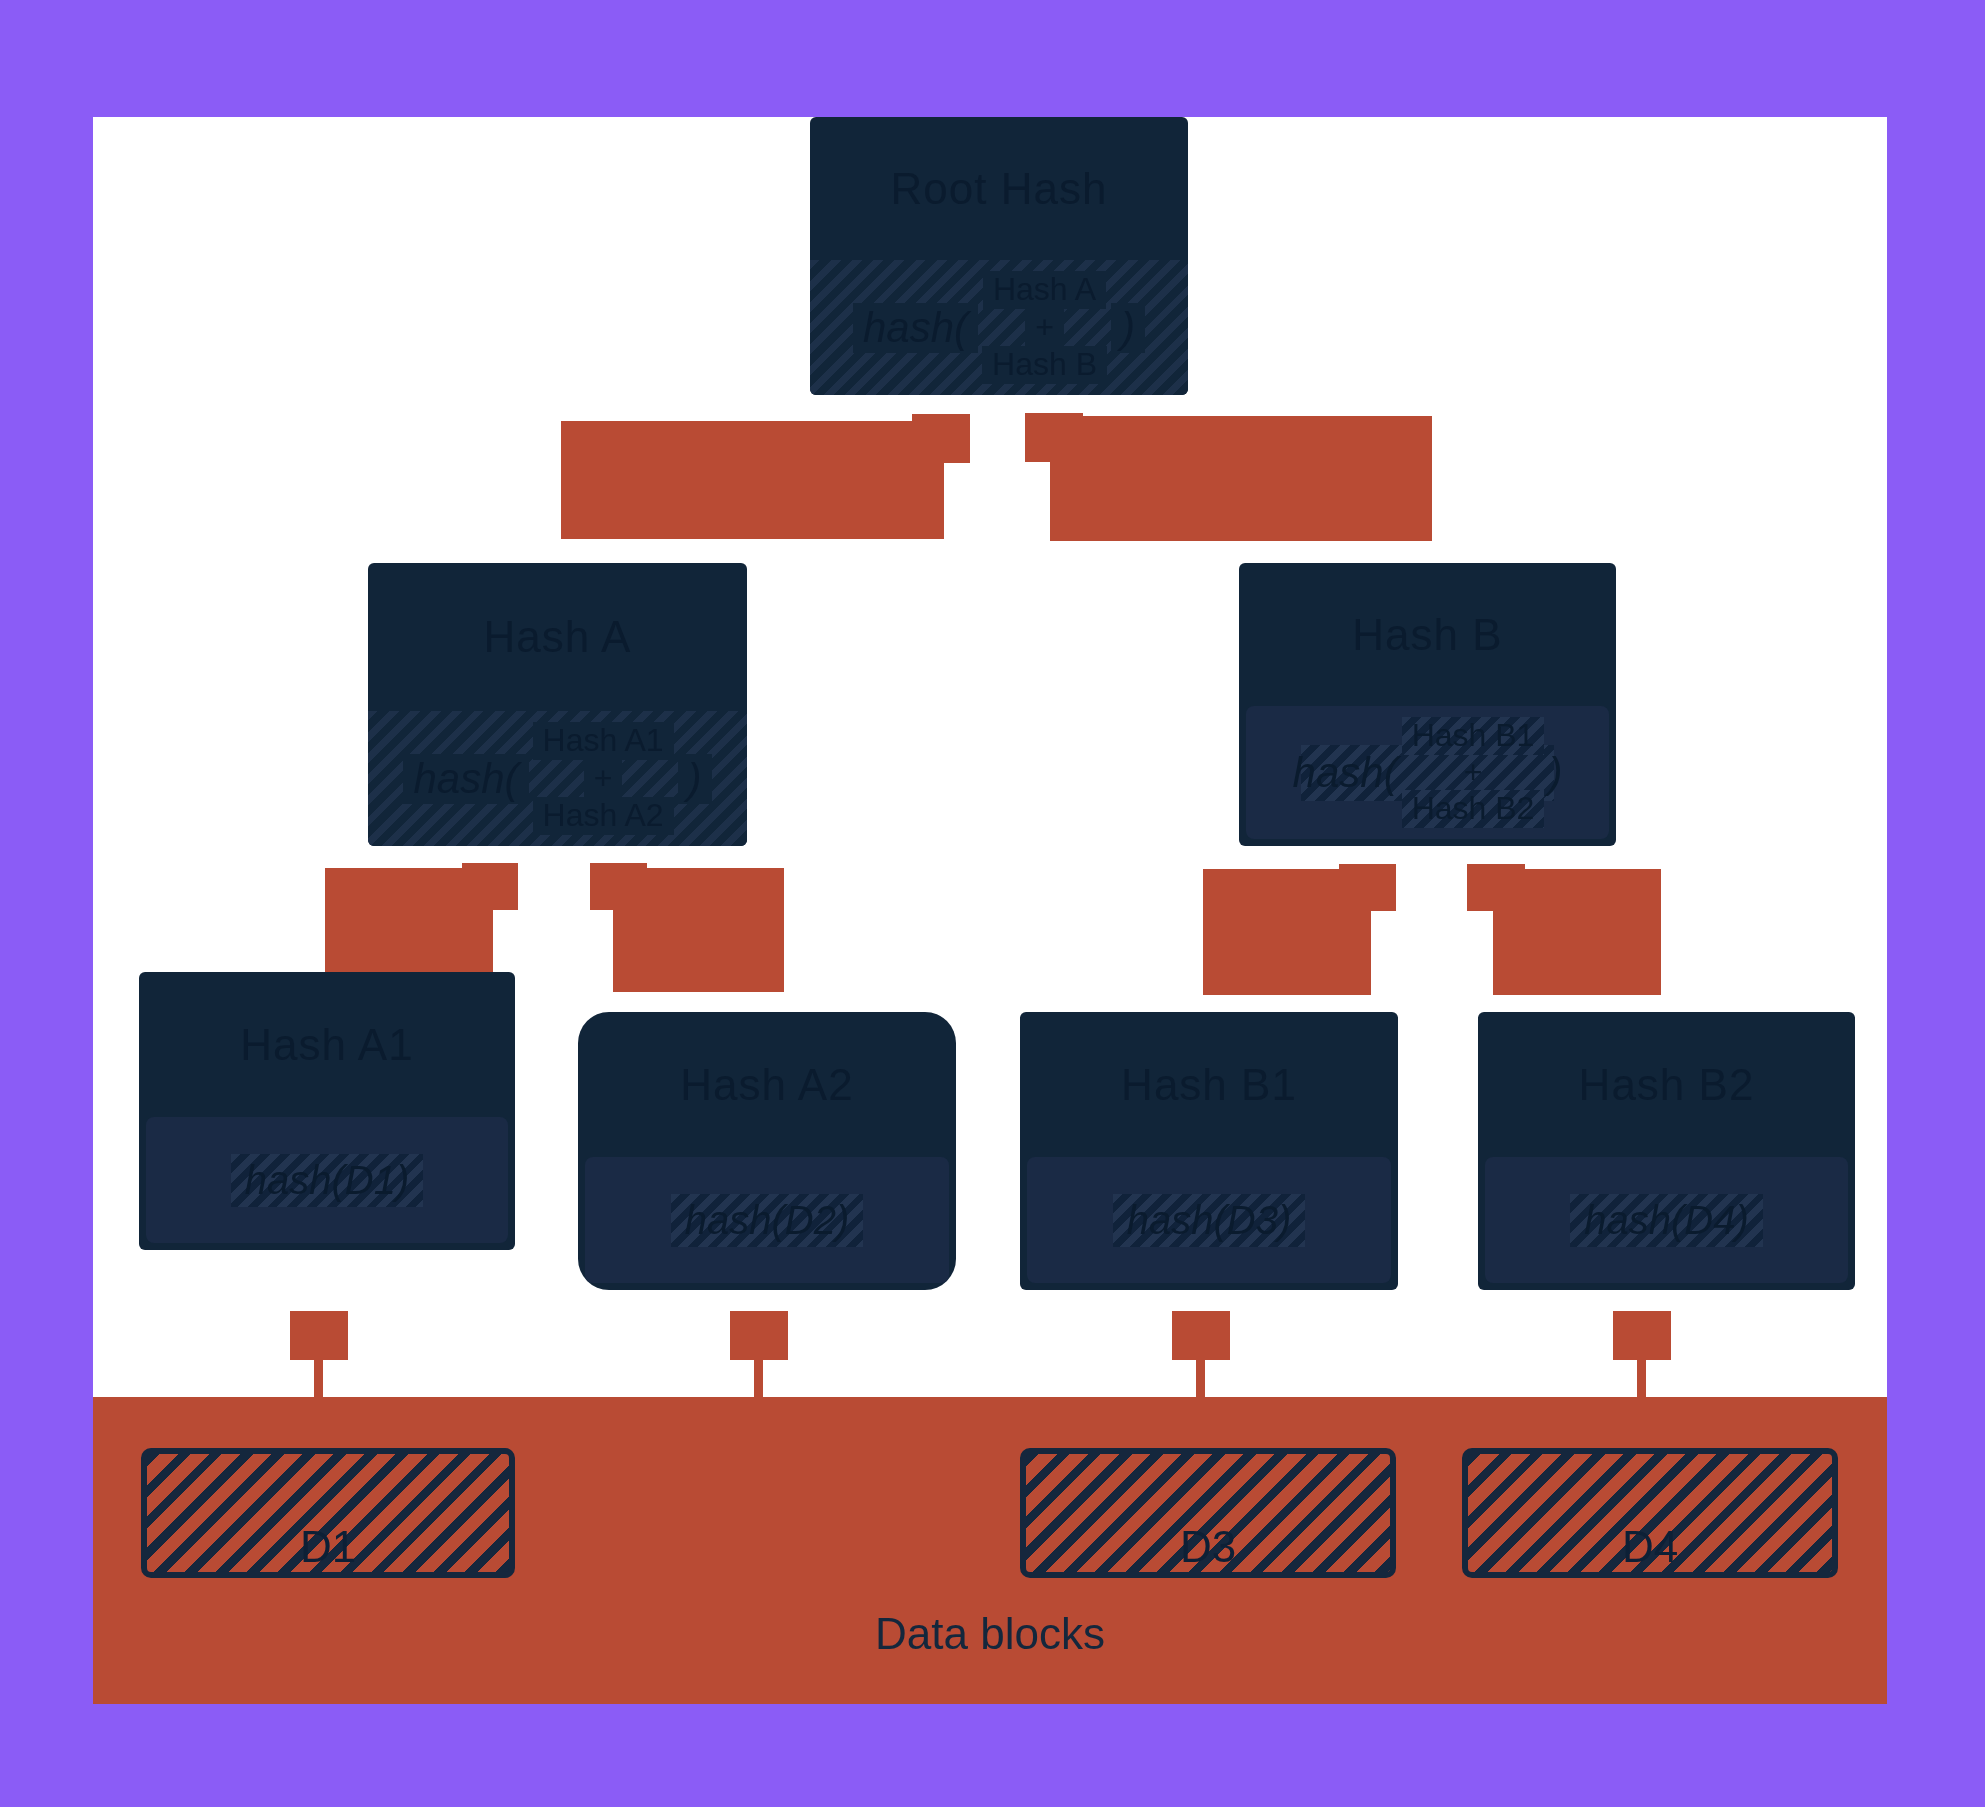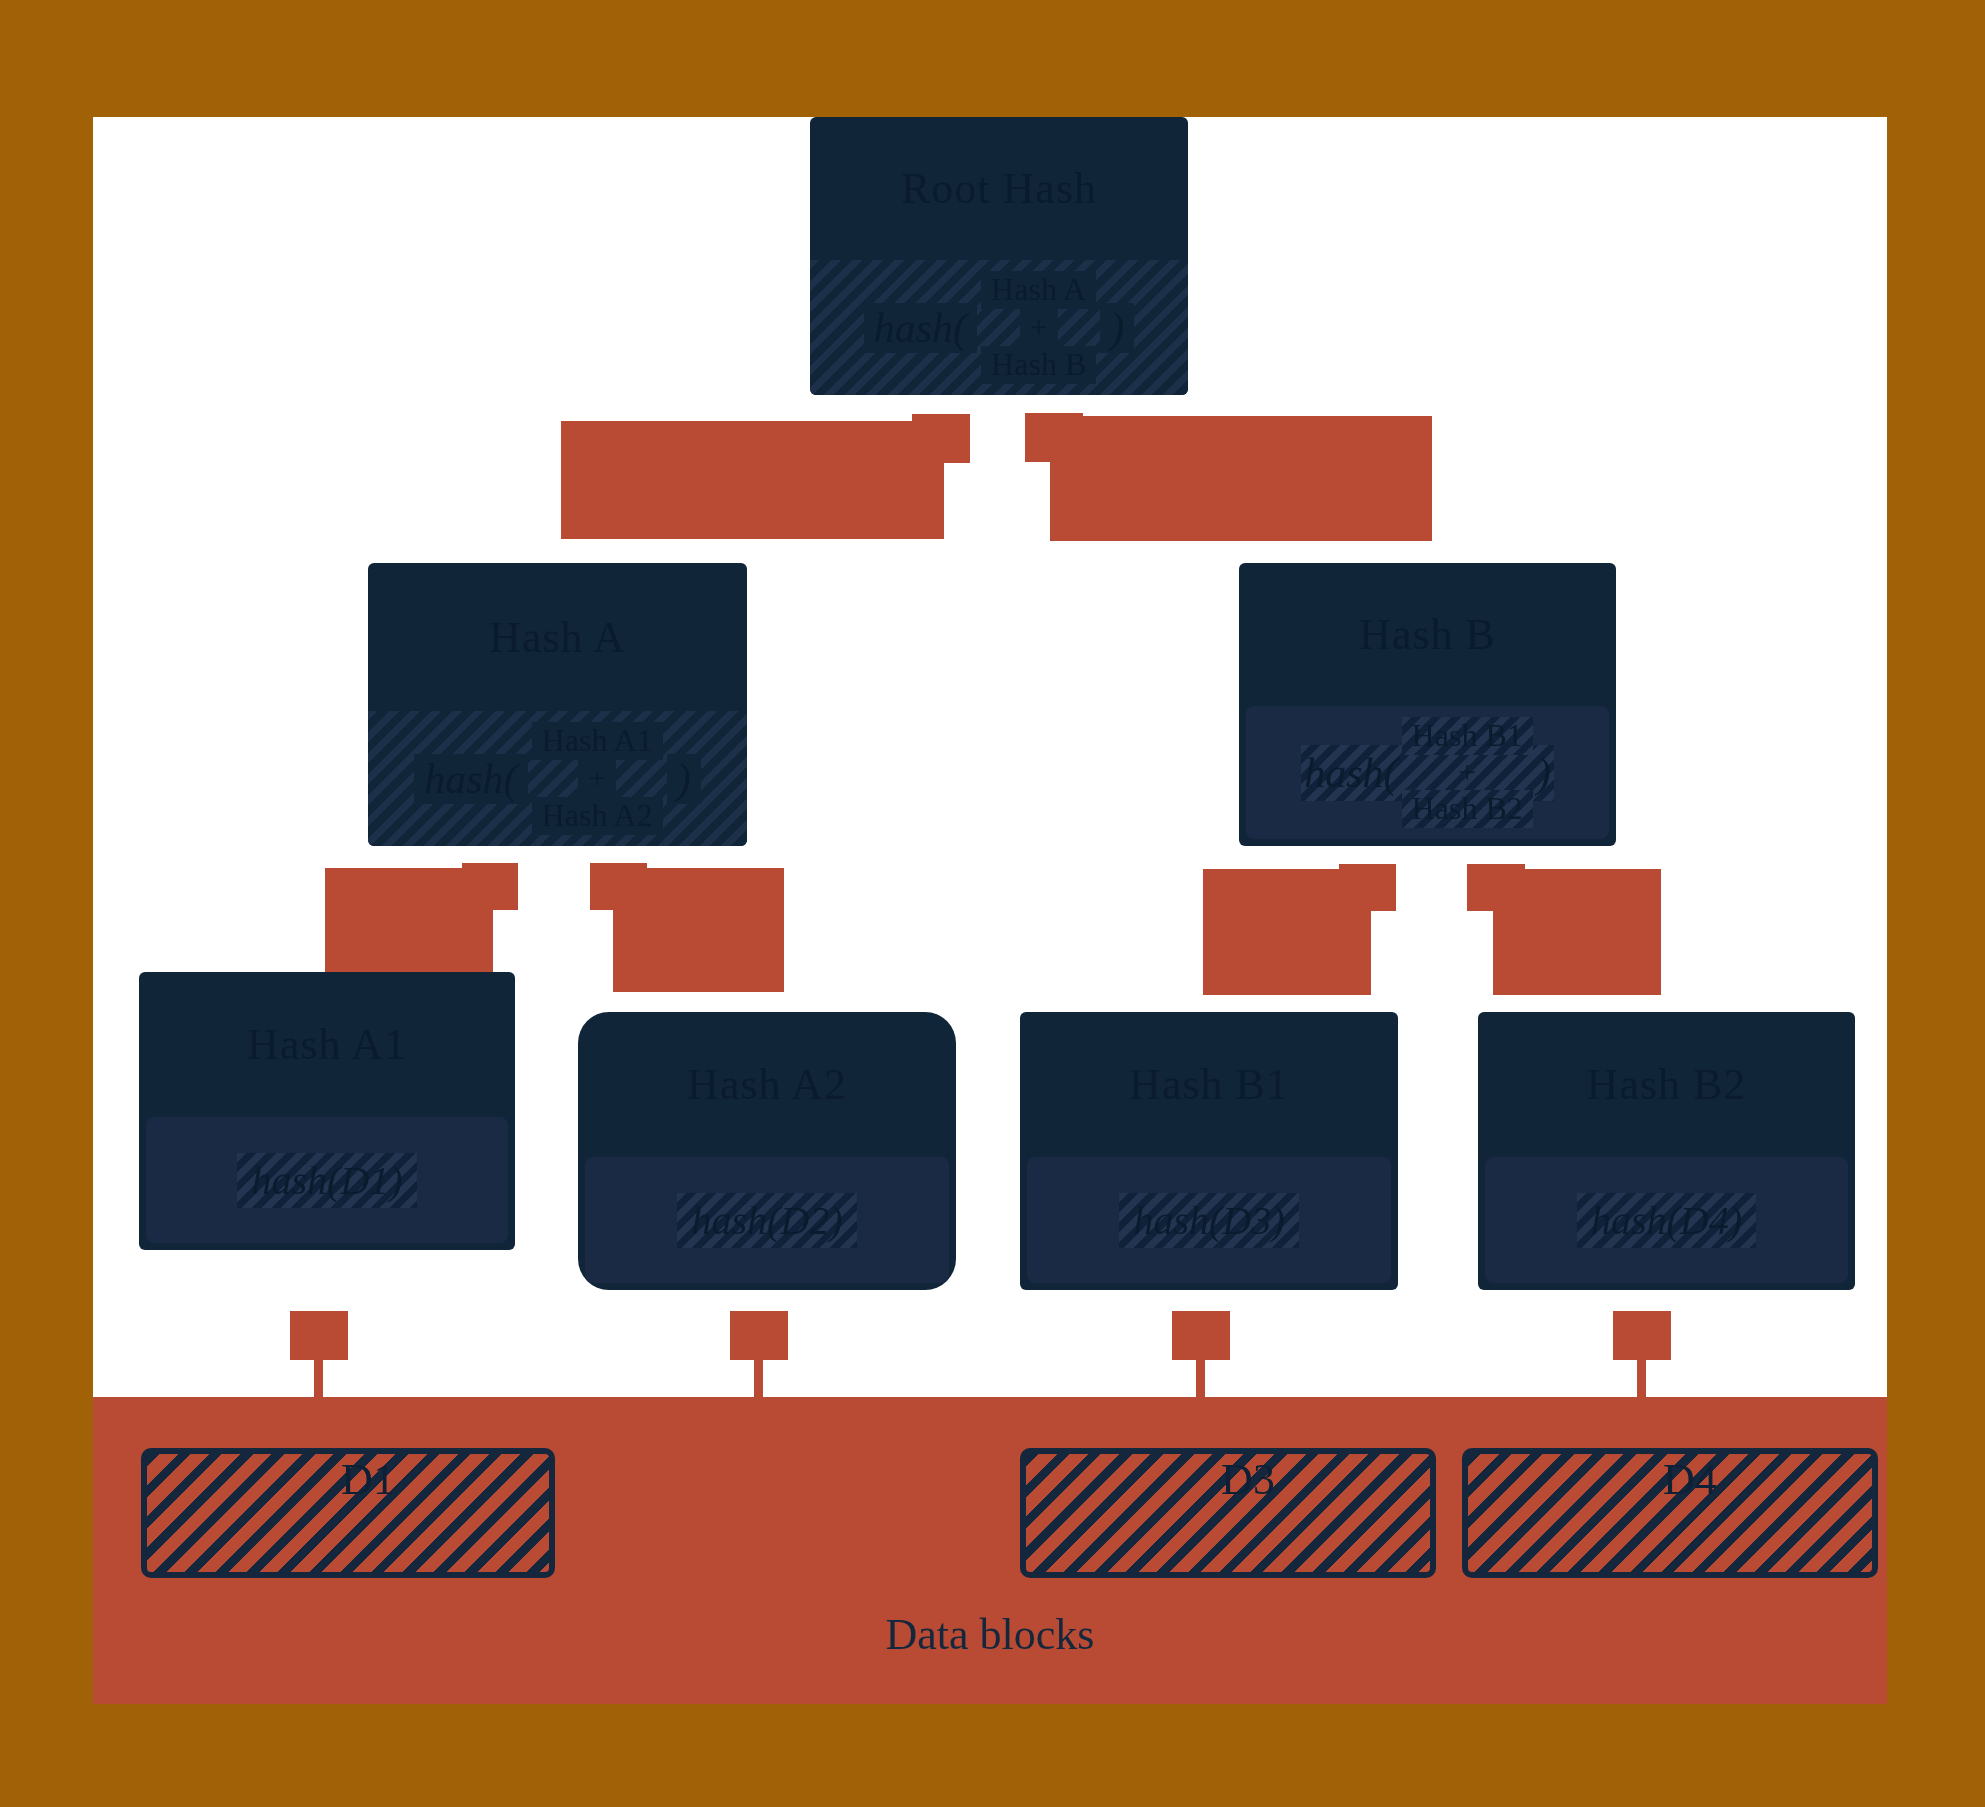--- a/index.html
+++ b/index.html
@@ -1,17 +1,17 @@
 <!DOCTYPE html>
 <html><head>
 <meta charset="utf-8">
 <style>
   html,body{margin:0;padding:0;background:#000;}
-  .stage{position:relative;width:1985px;height:1807px;background:#a16207;overflow:hidden;
-         font-family:Liberation Serif, serif;}
+  .stage{position:relative;width:1985px;height:1807px;background:#8b5cf6;overflow:hidden;
+         font-family:Liberation Sans, sans-serif;}
   .paper{position:absolute;left:93px;top:117px;width:1794px;height:1587px;background:#fff;}
 
   
   .hbox{position:absolute;background:#112539;border-radius:6px;display:flex;flex-direction:column;}
   .hbox-title{flex:1;display:flex;align-items:center;justify-content:center;
               font-size:44px;letter-spacing:1px;color:#0a1b2e;font-weight:400;}
   .band{position:relative;display:flex;align-items:center;justify-content:center;
         gap:4px;color:#0a1b2e;}
   
   .band-hatch{height:135px;border-radius:0 0 6px 6px;
@@ -31,22 +31,22 @@
       background:repeating-linear-gradient(135deg,#223450 0 7px,#10223a 7px 14px);
       padding:4px 14px;}
 
   
   .red{position:absolute;background:#b94b34;}
 
   
   .redband{position:absolute;left:93px;top:1397px;width:1794px;height:307px;background:#b94b34;}
   .dblock{position:absolute;top:51px;height:118px;border:6px solid #15273d;border-radius:10px;
       background:#b94b34 repeating-linear-gradient(135deg,#15273d 0 9px,rgba(0,0,0,0) 9px 22px);
-      display:flex;align-items:flex-start;justify-content:center;
-      font-size:44px;color:#0d2036;font-weight:400;padding-left:40px;}
+      display:flex;align-items:flex-end;justify-content:center;
+      font-size:44px;color:#0d2036;font-weight:400;}
   .band-caption{position:absolute;left:0;right:0;top:212px;text-align:center;
       font-size:44px;color:#14273c;font-weight:400;}
 </style>
 </head>
 <body>
 
 <div class="stage">
   <div class="paper"></div>
 
   <div class="hbox" style="left:810px;top:117px;width:378px;height:278px;">

